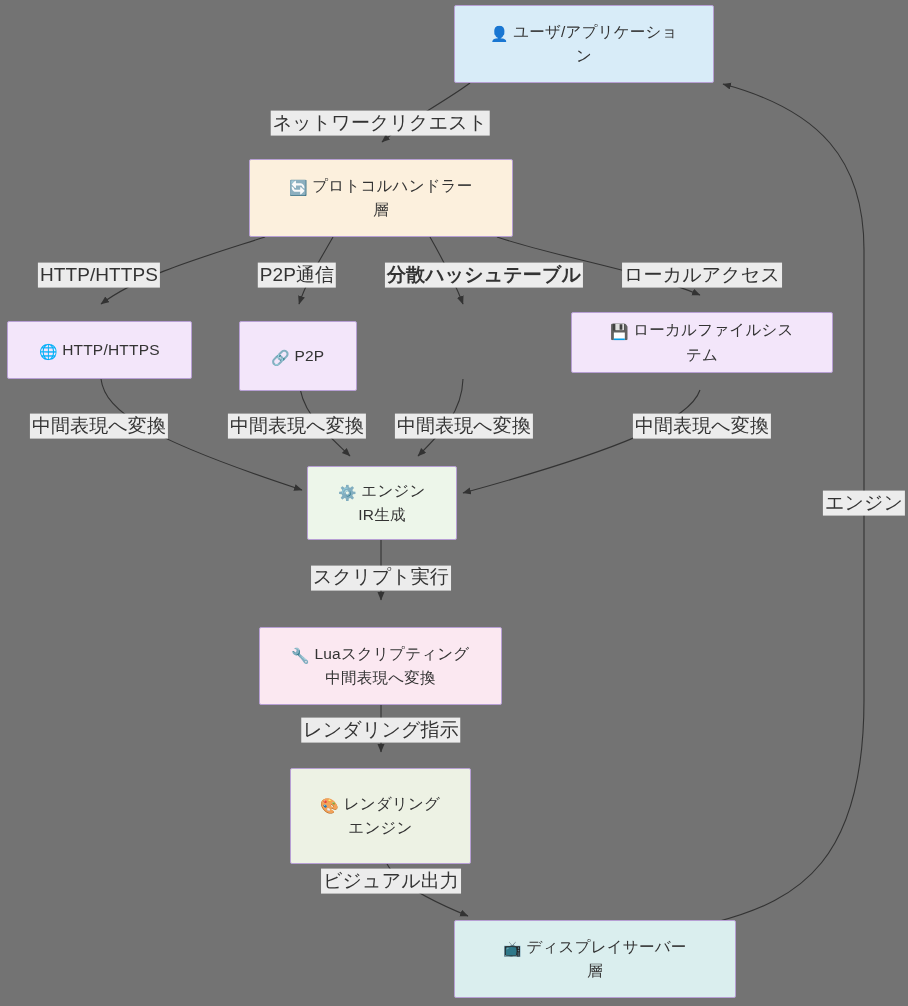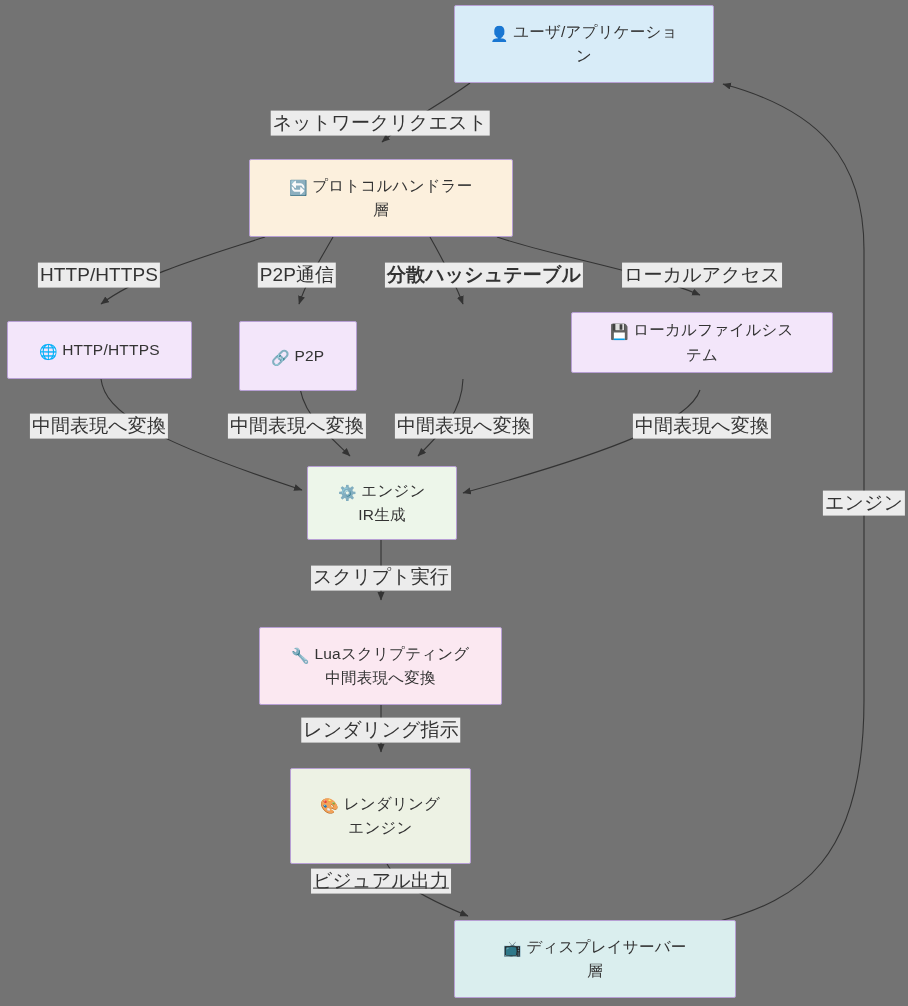--- a/index.html
+++ b/index.html
@@ -162,16 +162,16 @@
   <div class="edge-label" style="left:99px; top:275px;">HTTP/HTTPS</div>
   <div class="edge-label" style="left:297px; top:275px;">P2P通信</div>
   <div class="edge-label" style="left:484px; top:275px;font-weight:bold;">分散ハッシュテーブル</div>
   <div class="edge-label" style="left:702px; top:275px;">ローカルアクセス</div>
   <div class="edge-label" style="left:99px; top:426px;">中間表現へ変換</div>
   <div class="edge-label" style="left:297px; top:426px;">中間表現へ変換</div>
   <div class="edge-label" style="left:464px; top:426px;">中間表現へ変換</div>
   <div class="edge-label" style="left:702px; top:426px;">中間表現へ変換</div>
   <div class="edge-label" style="left:381px; top:578px;font-family:Liberation Mono, monospace;">スクリプト実行</div>
   <div class="edge-label" style="left:381px; top:730px;">レンダリング指示</div>
-  <div class="edge-label" style="left:381px; top:881px;text-decoration:underline;">ビジュアル出力</div>
+  <div class="edge-label" style="left:391px; top:881px;">ビジュアル出力</div>
   <div class="edge-label" style="left:864px; top:503px;">エンジン</div>
 
 </div>
 
 </body></html>

